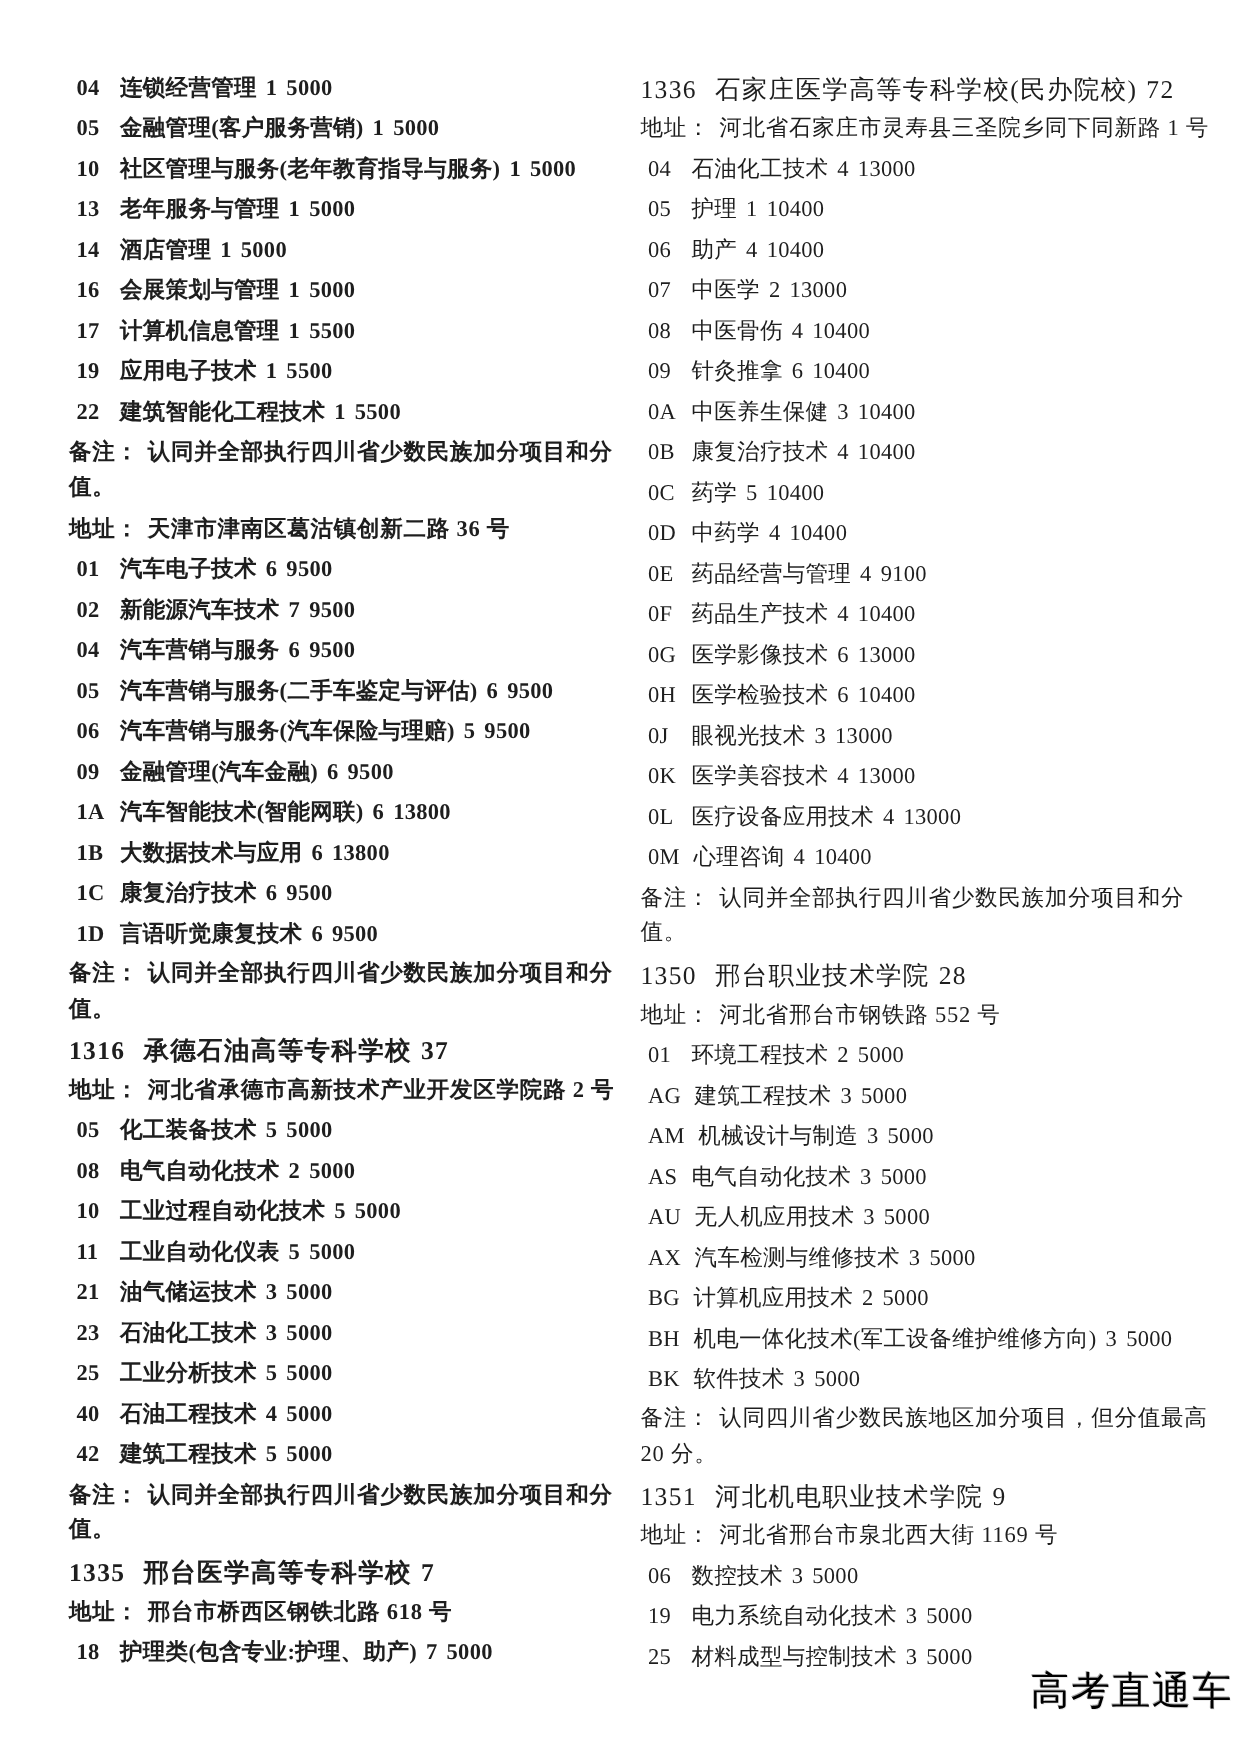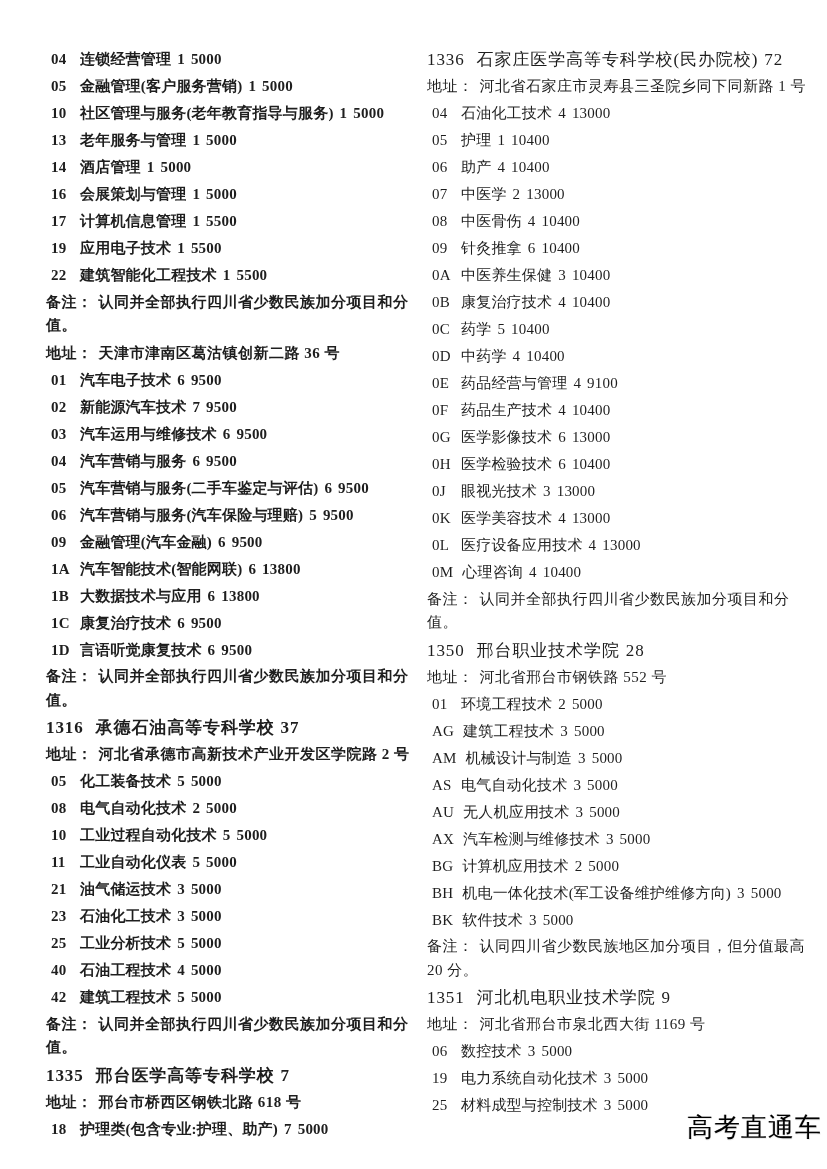--- a/index.html
+++ b/index.html
@@ -58,21 +58,20 @@
       <div class="line program"><span class="code">13</span><span>老年服务与管理</span><span class="n">1</span><span class="n">5000</span></div>
       <div class="line program"><span class="code">14</span><span>酒店管理</span><span class="n">1</span><span class="n">5000</span></div>
       <div class="line program"><span class="code">16</span><span>会展策划与管理</span><span class="n">1</span><span class="n">5000</span></div>
       <div class="line program"><span class="code">17</span><span>计算机信息管理</span><span class="n">1</span><span class="n">5500</span></div>
       <div class="line program"><span class="code">19</span><span>应用电子技术</span><span class="n">1</span><span class="n">5500</span></div>
       <div class="line program"><span class="code">22</span><span>建筑智能化工程技术</span><span class="n">1</span><span class="n">5500</span></div>
       <div class="line note"><span class="lbl">备注：</span><span>认同并全部执行四川省少数民族加分项目和分值。</span></div>
       <div class="line address"><span class="lbl">地址：</span><span>天津市津南区葛沽镇创新二路 36 号</span></div>
       <div class="line program"><span class="code">01</span><span>汽车电子技术</span><span class="n">6</span><span class="n">9500</span></div>
       <div class="line program"><span class="code">02</span><span>新能源汽车技术</span><span class="n">7</span><span class="n">9500</span></div>
-      <div class="line program"><span class="code">03</span><span>汽车运用与维修技术</span><span class="n">6</span><span class="n">9500</span></div>
       <div class="line program"><span class="code">04</span><span>汽车营销与服务</span><span class="n">6</span><span class="n">9500</span></div>
       <div class="line program"><span class="code">05</span><span>汽车营销与服务(二手车鉴定与评估)</span><span class="n">6</span><span class="n">9500</span></div>
       <div class="line program"><span class="code">06</span><span>汽车营销与服务(汽车保险与理赔)</span><span class="n">5</span><span class="n">9500</span></div>
       <div class="line program"><span class="code">09</span><span>金融管理(汽车金融)</span><span class="n">6</span><span class="n">9500</span></div>
       <div class="line program"><span class="code">1A</span><span>汽车智能技术(智能网联)</span><span class="n">6</span><span class="n">13800</span></div>
       <div class="line program"><span class="code">1B</span><span>大数据技术与应用</span><span class="n">6</span><span class="n">13800</span></div>
       <div class="line program"><span class="code">1C</span><span>康复治疗技术</span><span class="n">6</span><span class="n">9500</span></div>
       <div class="line program"><span class="code">1D</span><span>言语听觉康复技术</span><span class="n">6</span><span class="n">9500</span></div>
       <div class="line note"><span class="lbl">备注：</span><span>认同并全部执行四川省少数民族加分项目和分值。</span></div>
       <div class="line school"><span class="code">1316</span><span>承德石油高等专科学校</span><span class="n">37</span></div>

